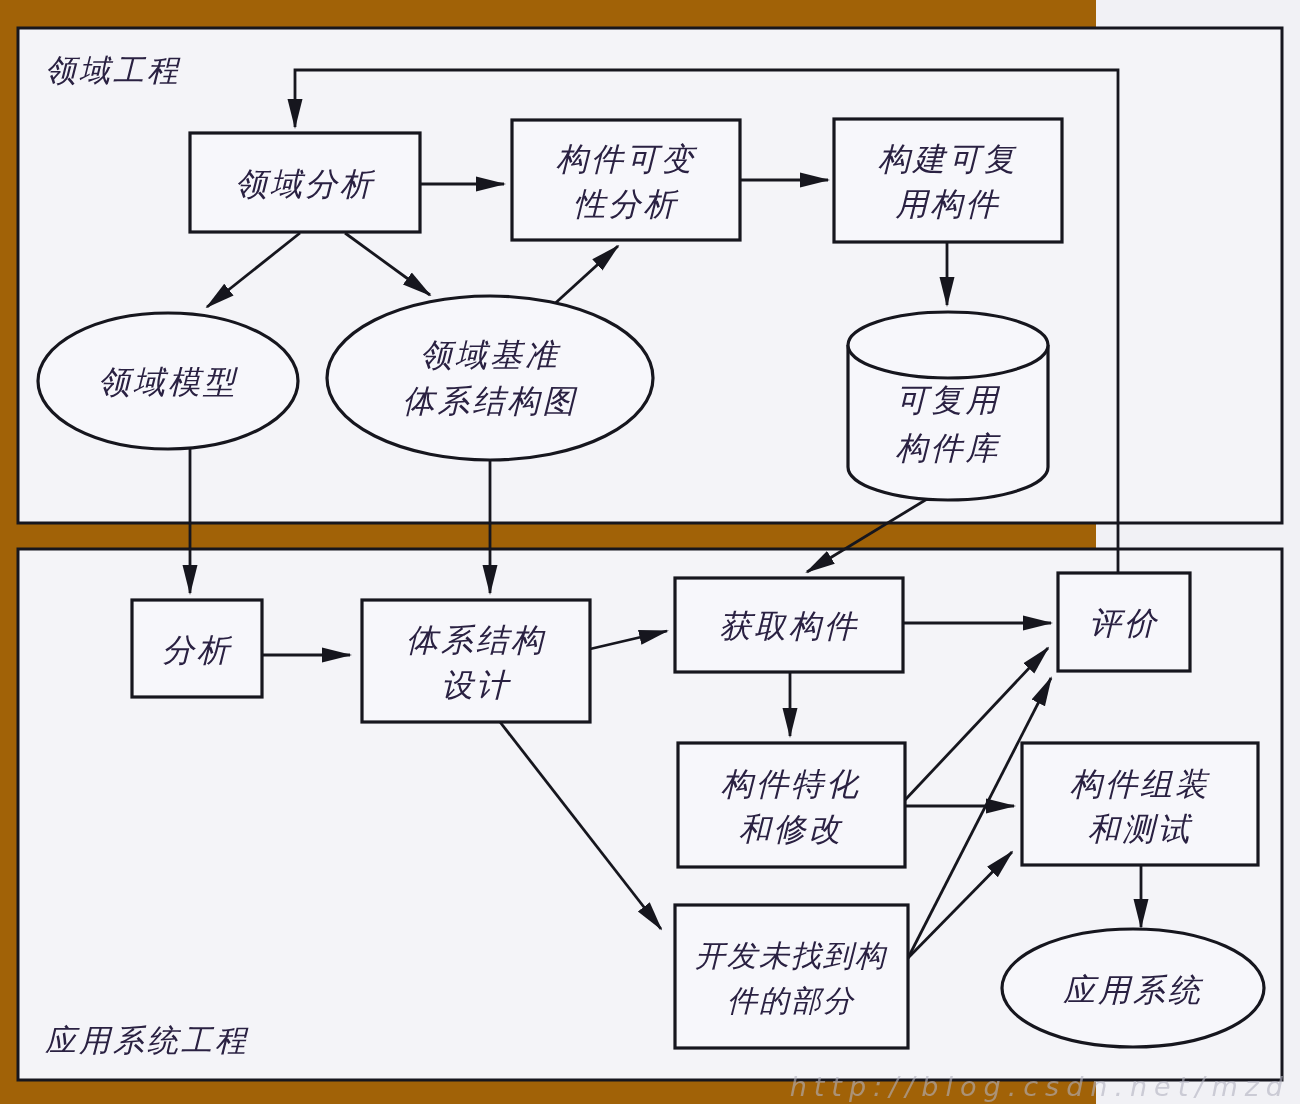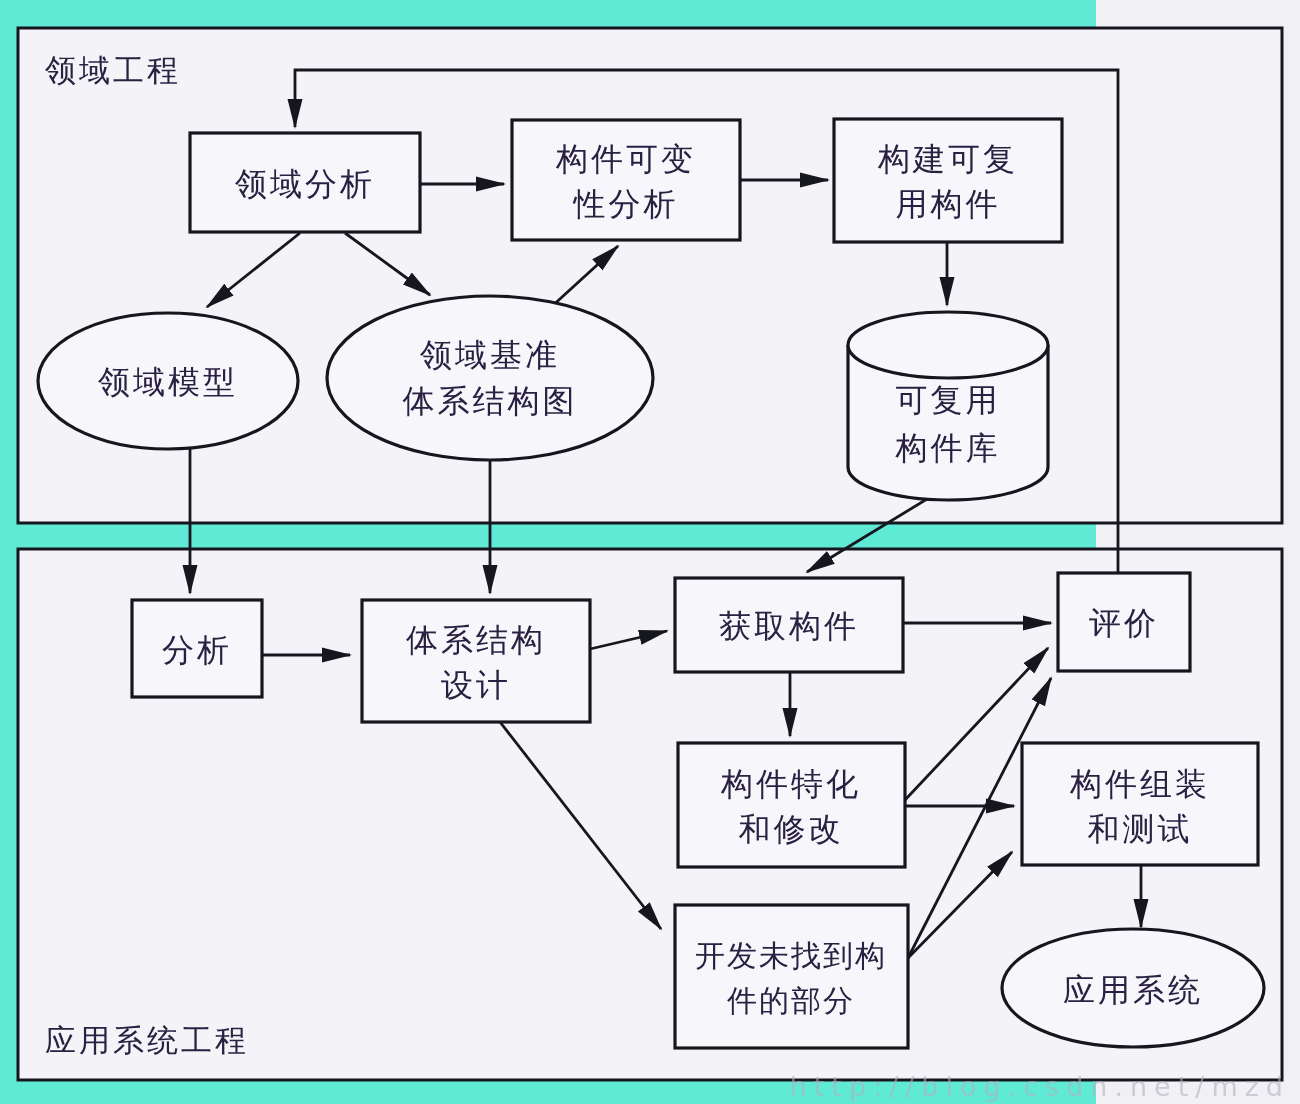--- a/index.html
+++ b/index.html
@@ -5,21 +5,22 @@
   html, body {
     margin: 0;
     padding: 0;
     background: #f1f1f5;
     font-family: "DejaVu Sans", sans-serif;
   }
   .stage {
     position: relative;
     width: 1096px;
     height: 1104px;
-    background: #5eead4;
+    background: #a16207;
+    font-style: italic;
   }
   svg { display: block; }
   .section-rect {
     fill: #f4f4f8;
     stroke: #16161e;
     stroke-width: 3;
   }
   .node-rect {
     fill: #f7f7fb;
     stroke: #16161e;

